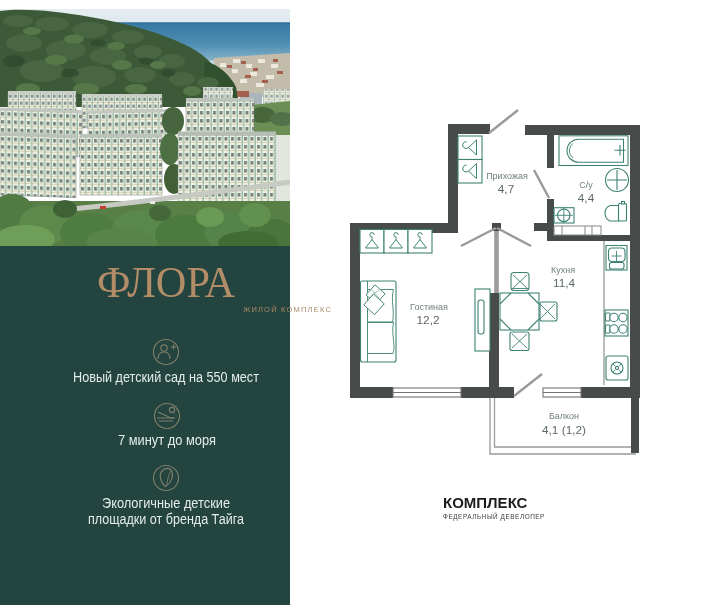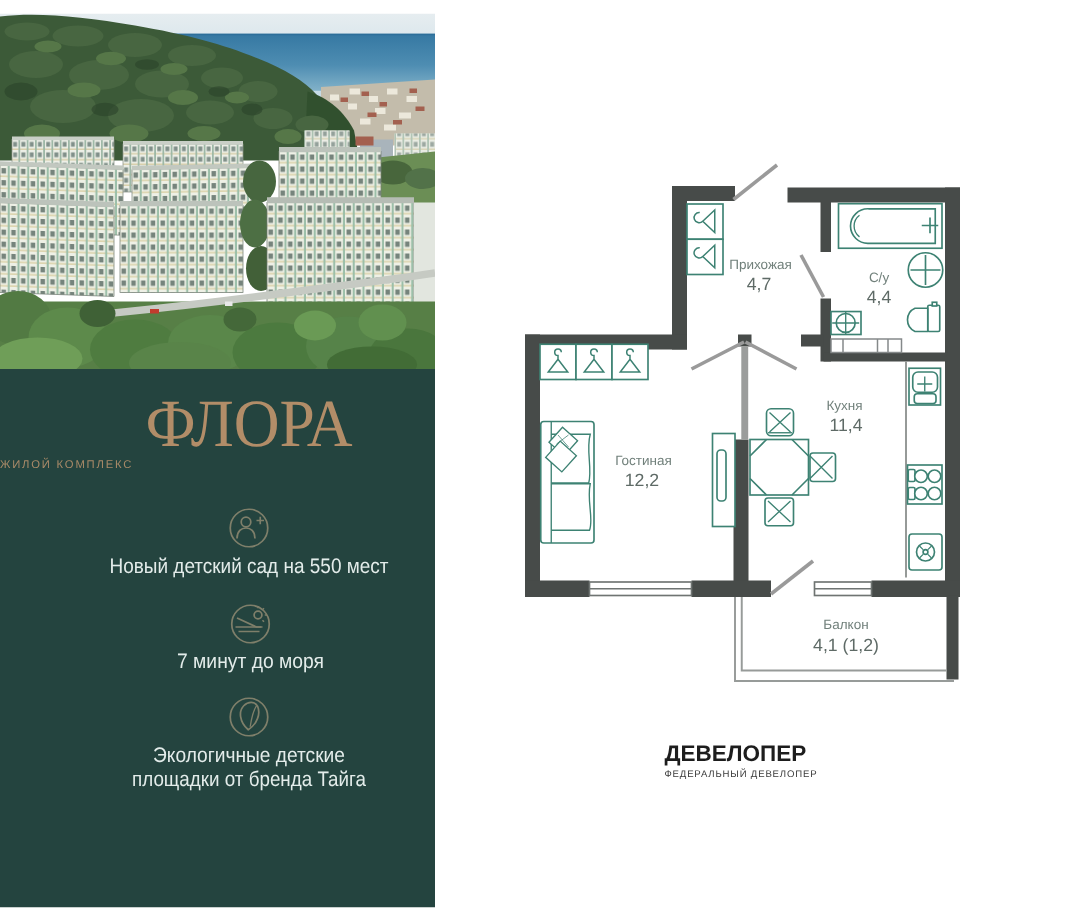--- a/index.html
+++ b/index.html
@@ -176,21 +176,21 @@
 <ellipse cx="65" cy="200" rx="12" ry="9" fill="#3f6136"></ellipse>
 <ellipse cx="160" cy="204" rx="11" ry="8" fill="#446839"></ellipse>
 <ellipse cx="248" cy="234" rx="30" ry="12" fill="#426c36"></ellipse>
 </g>
 </svg>
 
 <div class="abs" style="left:0;top:246px;width:290px;height:359px;background:#24443f"></div>
 
 <div class="abs" style="left:0;top:256px;width:332px;text-align:center;color:#b28d68;font-family:'Liberation Serif',serif;font-size:45px;letter-spacing:0;transform:scaleX(0.94);transform-origin:166px 0;">ФЛОРА</div>
 
-<div class="abs" style="left:0;top:305px;width:332px;text-align:left;color:#a98a68;font-size:7.5px;letter-spacing:1.2px;">ЖИЛОЙ КОМПЛЕКС</div>
+<div class="abs" style="left:0;top:305px;width:332px;text-align:right;color:#a98a68;font-size:7.5px;letter-spacing:1.2px;">ЖИЛОЙ КОМПЛЕКС</div>
 
 <svg class="abs" style="left:0;top:246px" width="290" height="359" viewBox="0 0 290 359">
 <g fill="none" stroke="#84836d" stroke-width="1.15" opacity="0.95">
 
 <g>
 <circle cx="166" cy="106" r="12.5"></circle>
 <circle cx="164" cy="102" r="3.2"></circle>
 <path d="M158 113 C158 108 161 106 164 106 C167 106 170 108 170 113"></path>
 <path d="M171 101 h5 M173.5 98.5 v5" stroke-width="1.1"></path>
 </g>
@@ -403,15 +403,15 @@
 
 <text x="429" y="310" font-size="9">Гостиная</text>
 <text x="428" y="324" font-size="11.8" fill="#5e6a66">12,2</text>
 
 <text x="564" y="419" font-size="9">Балкон</text>
 <text x="564" y="434" font-size="11.8" fill="#5e6a66">4,1 (1,2)</text>
 </g>
 </svg>
 
 <div class="abs" style="left:443px;top:494px;width:200px;">
-<div style="font-weight:bold;font-size:15px;color:#1d1d1d;letter-spacing:0;">ДЕВЕЛОПЕР</div>
+<div style="font-weight:bold;font-size:15px;color:#1d1d1d;letter-spacing:0;">КОМПЛЕКС</div>
 <div style="font-size:6.4px;color:#3c3c3c;letter-spacing:0.55px;margin-top:1.8px;">ФЕДЕРАЛЬНЫЙ ДЕВЕЛОПЕР</div>
 </div>
 
 </body></html>

